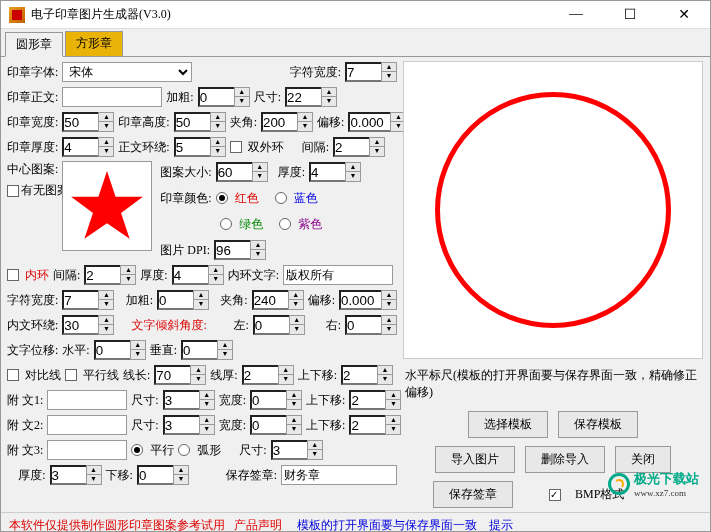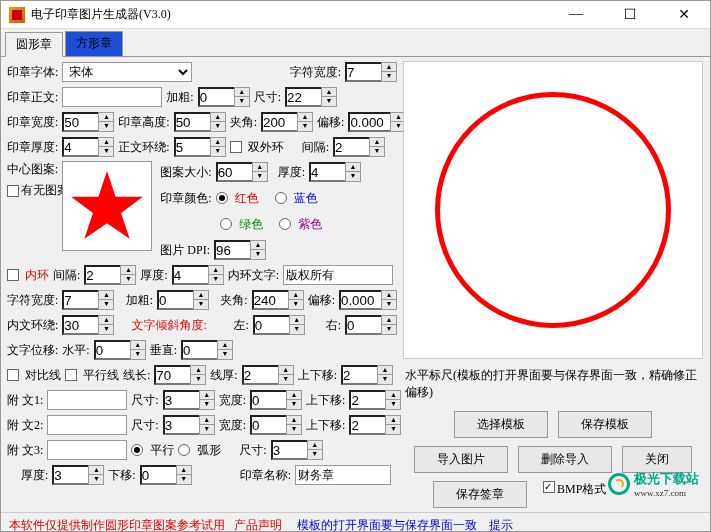--- a/index.html
+++ b/index.html
@@ -5,21 +5,21 @@
 * { box-sizing: border-box; margin: 0; padding: 0; }
 body { font-family: "SimSun", "宋体", serif; font-size: 12px; background: #f0f0f0; width: 711px; height: 532px; overflow: hidden; }
 .window { background: #f0f0f0; border: 1px solid #999; width: 711px; height: 532px; }
 .titlebar { height: 28px; display: flex; align-items: center; padding: 0 8px; background: #fff; border-bottom: 1px solid #ddd; justify-content: center; }
 .titlebar .icon { width: 16px; height: 16px; background: linear-gradient(135deg, #e8a020, #c06000); margin-right: 6px; position: relative; }
 .titlebar .icon::before { content: ""; position: absolute; inset: 3px; background: #c00; }
 .titlebar .title { flex: 1; }
 .winbtns { display: flex; gap: 18px; font-size: 14px; }
 .winbtn { width: 36px; text-align: center; cursor: default; }
 .tabs { display: flex; padding: 2px 4px 0; background: #f0f0f0; }
-.tab { padding: 3px 10px; border: 1px solid #999; border-bottom: none; background: #1d4ed8; margin-right: 2px; font-size: 12px; }
+.tab { padding: 3px 10px; border: 1px solid #999; border-bottom: none; background: #eab308; margin-right: 2px; font-size: 12px; }
 .tab.active { background: #f0f0f0; border-bottom: 1px solid #f0f0f0; position: relative; top: 1px; }
 .content { padding: 4px 6px; border-top: 1px solid #999; display: flex; gap: 6px; }
 .left { width: 390px; }
 .right { width: 300px; }
 .row { display: flex; align-items: center; gap: 4px; margin-bottom: 3px; min-height: 22px; }
 .lbl { white-space: nowrap; }
 .lbl.red { color: #d00; }
 input[type=text], select { height: 20px; border: 1px solid #999; background: #fff; font-size: 12px; padding: 0 2px; font-family: inherit; }
 .spin { display: inline-flex; }
 .spin input { width: 36px; border-right: none; }
@@ -28,21 +28,21 @@
 .spin .btns div:last-child { border-bottom: none; }
 .checkbox { width: 12px; height: 12px; border: 1px solid #666; background: #fff; display: inline-block; vertical-align: middle; margin-right: 2px; }
 .checkbox.checked::before { content: "✓"; font-size: 10px; line-height: 10px; display: block; }
 .radio { width: 12px; height: 12px; border: 1px solid #666; border-radius: 50%; background: #fff; display: inline-block; vertical-align: middle; margin-right: 3px; position: relative; }
 .radio.checked::before { content: ""; position: absolute; inset: 2px; background: #000; border-radius: 50%; }
 .star-box { width: 90px; height: 90px; border: 1px solid #999; background: #fff; display: flex; align-items: center; justify-content: center; }
 .preview { height: 298px; background: #fff; border: 1px solid #ccc; display: flex; align-items: center; justify-content: center; }
 .circle { width: 236px; height: 236px; border: 5px solid #f00; border-radius: 50%; }
 .hint { margin-top: 6px; font-size: 12px; padding: 2px; }
 .btnrow { display: flex; gap: 10px; margin-top: 8px; justify-content: center; }
-.btn { padding: 4px 22px; border: 1px solid #999; background: #e8e8e8; font-size: 12px; font-family: inherit; }
+.btn { padding: 4px 15px; border: 1px solid #999; background: #e8e8e8; font-size: 12px; font-family: inherit; }
 .bottom { padding: 4px 8px; border-top: 1px solid #ccc; font-size: 12px; }
 .bottom .b1 { color: #d00; }
 .bottom .b2 { color: #00d; }
 .logo { position: absolute; right: 12px; bottom: 34px; display: flex; align-items: center; gap: 4px; font-size: 13px; font-weight: bold; }
 .logo .dot { width: 22px; height: 22px; border: 3px solid #0a8; border-radius: 50%; position: relative; }
 .logo .dot::before { content: ""; position: absolute; inset: 3px; border: 2px solid #fa0; border-radius: 50%; border-left-color: transparent; border-bottom-color: transparent; }
 .logo .t1 { color: #0a8; }
 .logo .t2 { color: #333; font-size: 9px; font-weight: normal; }
 .blue { color: #00d; }
 .green { color: #080; }
@@ -459,42 +459,42 @@
           </div>
         <span class="lbl">下移:</span>
         <div class="spin">
             <input value="0" style="">
             <div class="btns">
               <div>▲</div>
               <div>▼</div>
             </div>
           </div>
         <span style="width:40px"></span>
-        <span class="lbl">印章名称:</span>
-        <input type="text" style="width: 96px;" value="财务章">
+        <span class="lbl">保存签章:</span>
+        <input type="text" style="width: 116px;" value="财务章">
       </div>
     </div>
 
     <div class="right">
       <div class="preview">
         <div class="circle"></div>
       </div>
       <div class="hint">水平标尺(模板的打开界面要与保存界面一致，精确修正偏移)</div>
       <div class="btnrow">
         <button class="btn">选择模板</button>
         <button class="btn">保存模板</button>
       </div>
       <div class="btnrow">
         <button class="btn">导入图片</button>
         <button class="btn">删除导入</button>
         <button class="btn">关闭</button>
       </div>
       <div class="btnrow" style="justify-content:flex-start;padding-left:30px">
         <button class="btn">保存签章</button>
-        <span style="display:flex;gap:0;margin-left:6px">
+        <span style="display:flex;align-items:center;gap:12px;margin-left:26px">
           <span class="checkbox checked"></span>
           <span class="lbl">BMP格式</span>
         </span>
       </div>
     </div>
   </div>
 
   <div class="bottom">
     <div>
       <span class="b1">本软件仅提供制作圆形印章图案参考试用</span>&nbsp;&nbsp;

